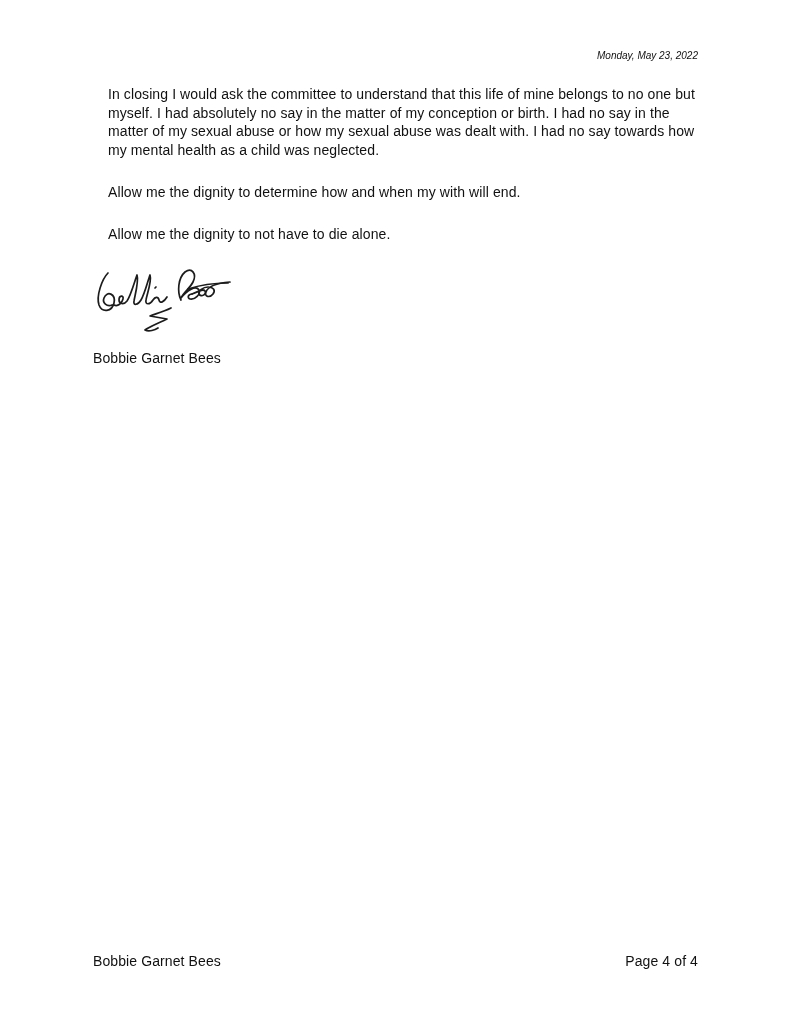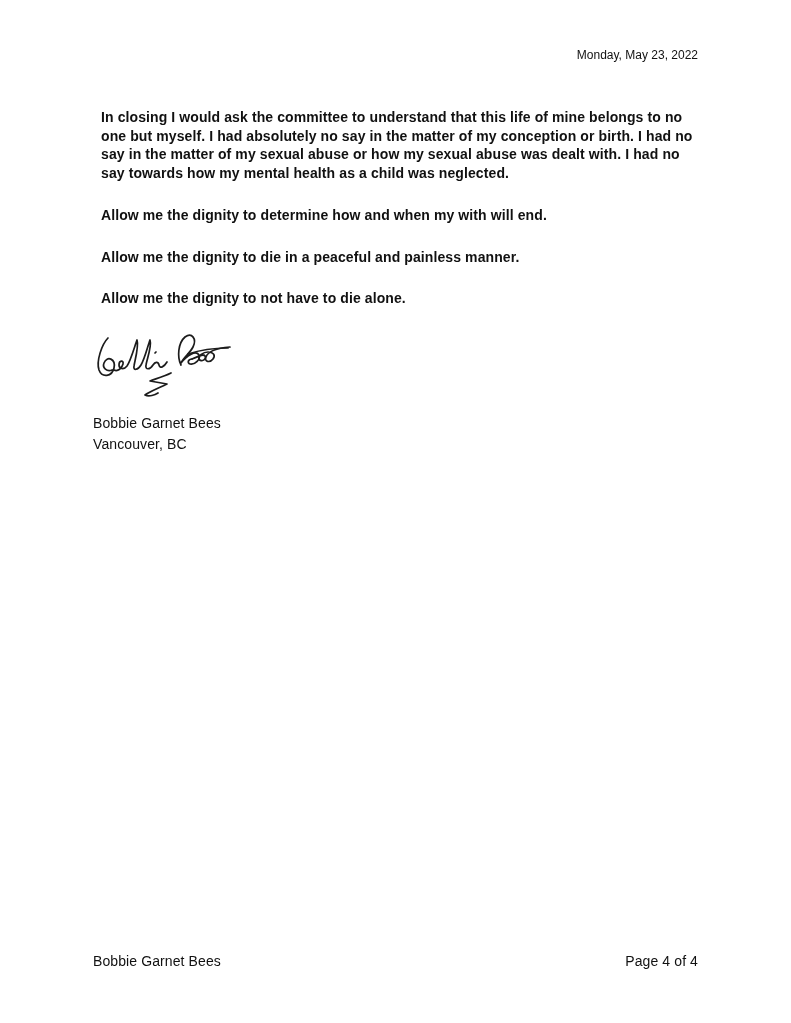--- a/index.html
+++ b/index.html
@@ -11,32 +11,32 @@
   .page {
     position: relative;
     width: 791px;
     height: 1023px;
     background: #ffffff;
     padding: 46px 93px 0 93px;
     overflow: hidden;
   }
   .date-line {
     text-align: right;
-    font-size: 12px;
+    font-size: 10px;
     line-height: 19px;
-    margin-bottom: 43px;
+    margin-bottom: 20px;
     color: #111111;
+    font-style: italic;
   }
   .body-text p {
     font-size: 14px;
     line-height: 18.7px;
-    margin: 0 0 23px 8px;
+    margin: 0 0 23px 15px;
     color: #111111;
     letter-spacing: 0.1px;
-    font-weight: bold;
   }
   .signature-block {
     margin-top: 1px;
   }
   .signature-svg {
     display: block;
     margin: 0 0 14px 2px;
   }
   .sig-line {
     font-size: 14px;
@@ -60,21 +60,20 @@
 </head>
 <body>
 
 <div class="page">
 
   <div class="date-line">Monday, May 23, 2022</div>
 
   <div class="body-text">
     <p>In closing I would ask the committee to understand that this life of mine belongs to no one but myself. I had absolutely no say in the matter of my conception or birth. I had no say in the matter of my sexual abuse or how my sexual abuse was dealt with. I had no say towards how my mental health as a child was neglected.</p>
     <p>Allow me the dignity to determine how and when my with will end.</p>
-    <p>Allow me the dignity to die in a peaceful and painless manner.</p>
     <p>Allow me the dignity to not have to die alone.</p>
   </div>
 
   <div class="signature-block">
     <svg class="signature-svg" width="140" height="68" viewBox="0 0 140 68" fill="none" stroke="#1c1c1c" stroke-width="1.7" stroke-linecap="round" stroke-linejoin="round">
 
       <path d="M13,7 C7,13 1,30 4,39 C7,47 17,46 19,37 C21,28 12,24 9,32 C7,37 12,41 17,39"></path>
 
       <path d="M19,39 C23,41 27,37 28,33 C29,29 24,29 24,34 C24,38 29,39 32,35 C36,29 40,14 42,9 C44,15 40,29 39,35 C38,40 43,39 46,34 C50,27 53,14 55,9 C57,15 52,28 51,34 C50,39 55,39 58,34 C60,31 63,30 64,34 C65,38 69,36 72,31"></path>
 
@@ -82,21 +81,20 @@
 
       <path d="M86,34 C82,26 83,12 90,6 C97,1 102,8 98,16 C95,22 88,27 86,32 C92,24 101,19 104,24 C106,28 100,34 95,33 C92,32 93,28 97,28"></path>
 
       <path d="M97,28 C103,26 108,22 110,25 C112,28 106,32 104,28 C103,25 108,21 113,21 C118,21 121,24 118,28 C115,32 109,31 111,26 C113,20 123,17 135,16"></path>
 
       <path d="M93,23 C105,19 122,17 133,17"></path>
 
       <path d="M76,42 C68,46 60,48 55,50 L72,53 C64,57 54,61 50,64 C54,66 60,64 63,62"></path>
     </svg>
     <div class="sig-line">Bobbie Garnet Bees</div>
-    <div class="sig-line">Vancouver, BC</div>
   </div>
 
   <div class="footer">
     <span>Bobbie Garnet Bees</span>
     <span>Page 4 of 4</span>
   </div>
 
 </div>
 
 </body></html>

